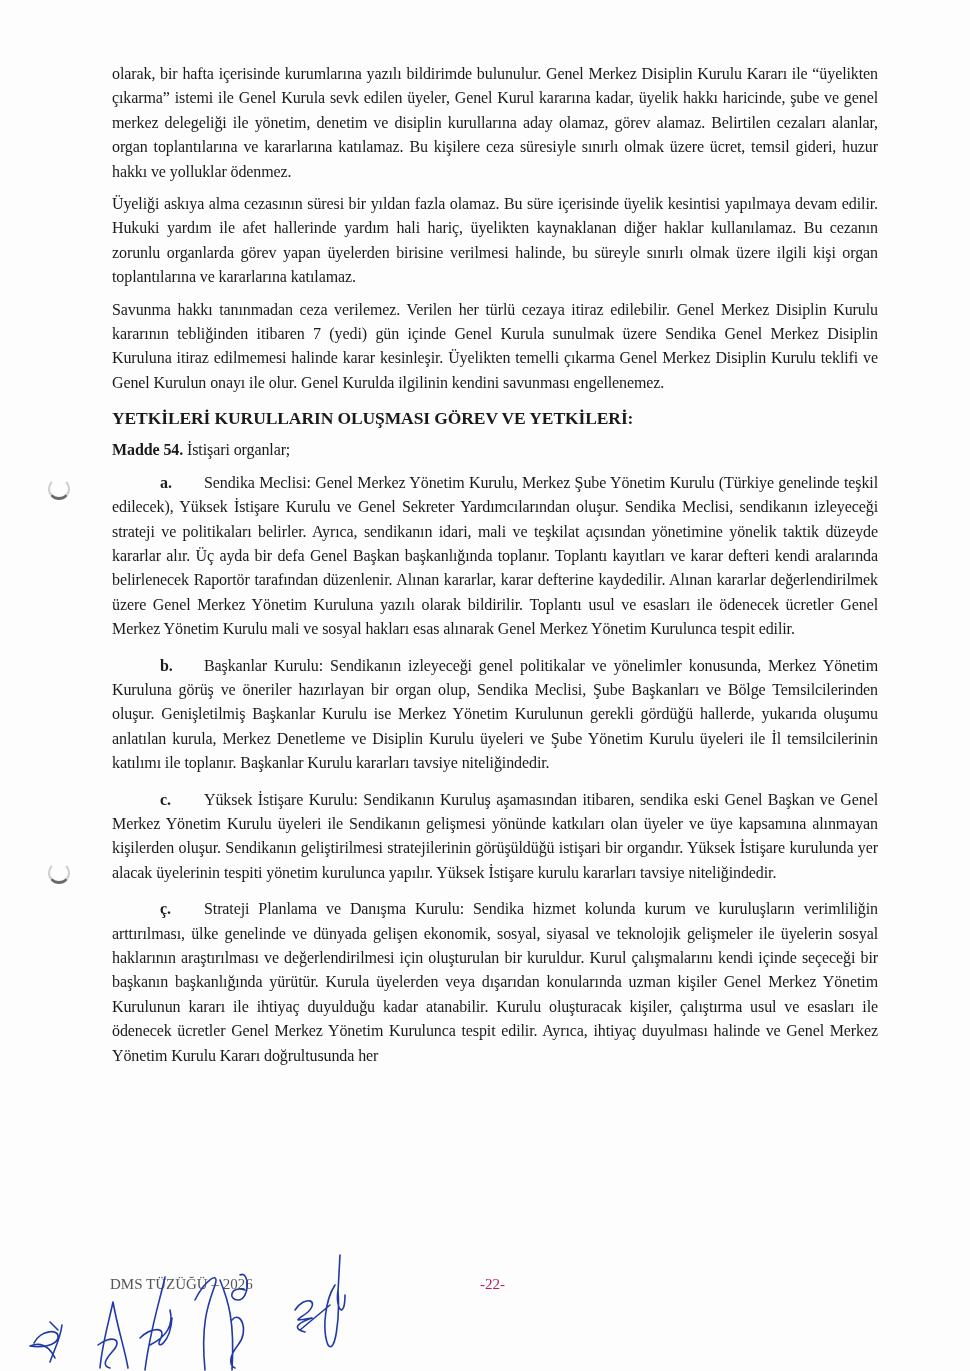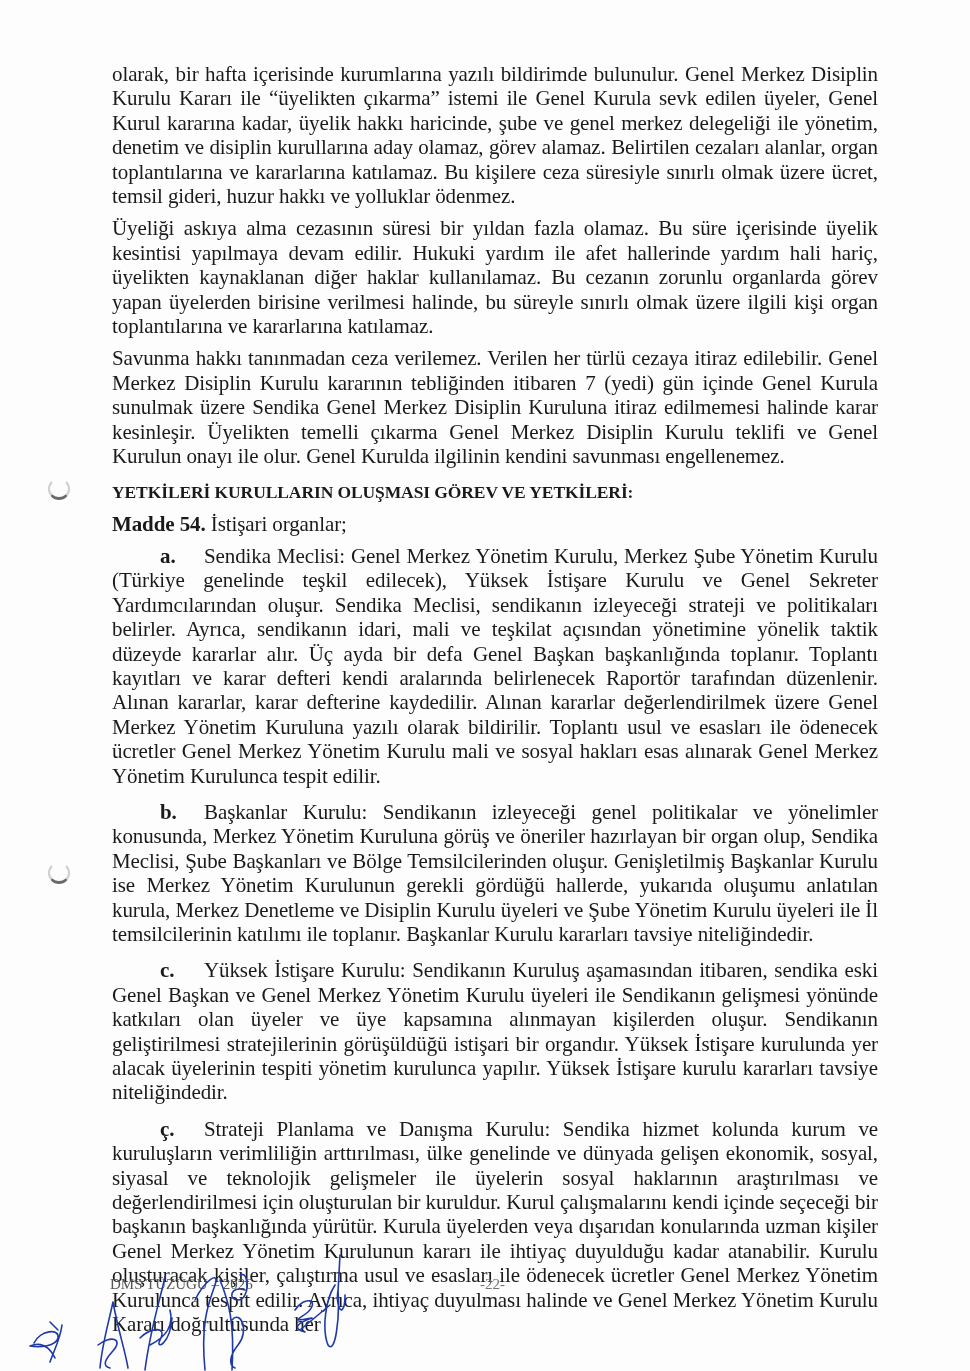--- a/index.html
+++ b/index.html
@@ -22,21 +22,21 @@
       background: #fdfdfd;
     }
     .content {
       position: absolute;
       left: 112px;
       top: 62px;
       width: 766px;
     }
     p {
       margin: 0;
-      font-size: 21px;
+      font-size: 16px;
       line-height: 24.4px;
       text-align: justify;
       letter-spacing: -0.1px;
     }
     .para-gap { margin-top: 8px; }
     .heading {
       font-weight: bold;
       font-size: 17.5px;
       line-height: 24px;
       margin-top: 11px;
@@ -73,21 +73,21 @@
       top: 1276px;
       left: 110px;
       font-size: 15px;
       color: #555555;
     }
     .page-num {
       position: absolute;
       top: 1276px;
       left: 480px;
       font-size: 15px;
-      color: #737373;
+      color: #be185d;
     }
     .signatures {
       position: absolute;
       left: 0;
       top: 1250px;
       width: 970px;
       height: 121px;
       pointer-events: none;
     }
   </style>

